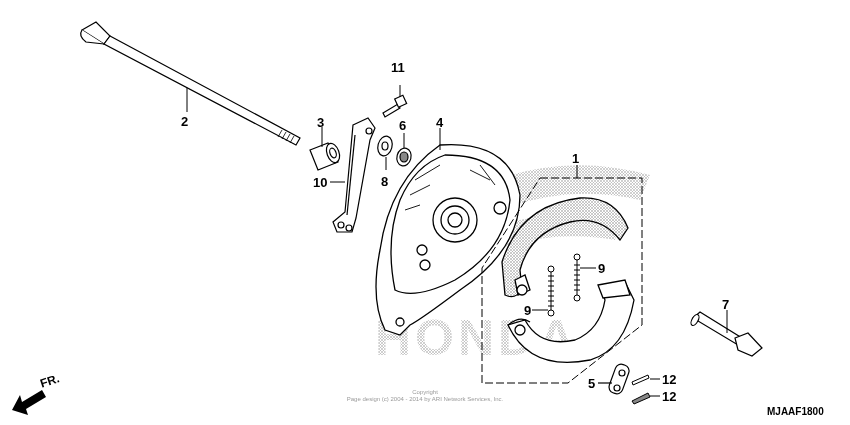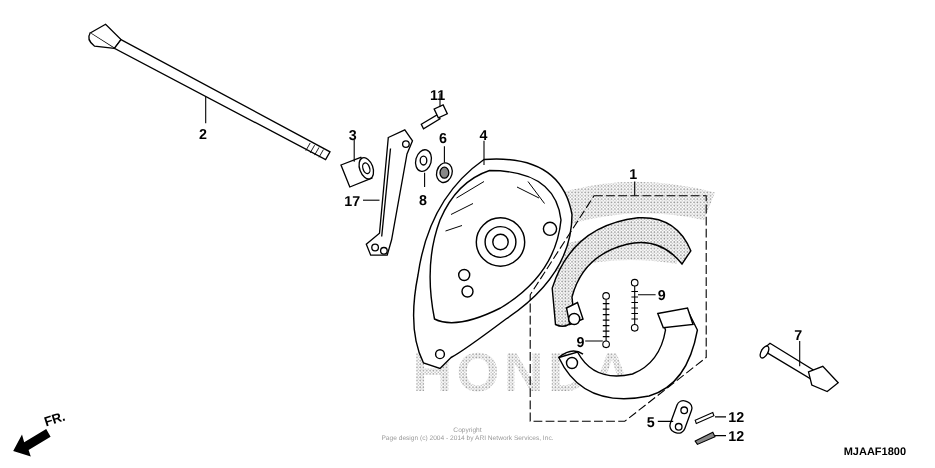--- a/index.html
+++ b/index.html
@@ -144,25 +144,25 @@
     <line x1="727" y1="310" x2="727" y2="333" stroke-width="1"></line>
   </g>
 
   <g>
     <path d="M12 410 L20 395 L22 402 L42 390 L46 397 L26 409 L28 415 Z" fill="#000"></path>
   </g>
 </svg>
 
 <div class="callout" style="left:181px; top:115px;">2</div>
 <div class="callout" style="left:317px; top:116px;">3</div>
-<div class="callout" style="left:391px; top:80px;">11</div>
+<div class="callout" style="left:391px; top:61px;">11</div>
 <div class="callout" style="left:399px; top:119px;">6</div>
 <div class="callout" style="left:436px; top:116px;">4</div>
 <div class="callout" style="left:381px; top:175px;">8</div>
-<div class="callout" style="left:313px; top:176px;">17</div>
+<div class="callout" style="left:313px; top:176px;">10</div>
 <div class="callout" style="left:572px; top:152px;">1</div>
 <div class="callout" style="left:598px; top:262px;">9</div>
 <div class="callout" style="left:524px; top:304px;">9</div>
 <div class="callout" style="left:722px; top:298px;">7</div>
 <div class="callout" style="left:588px; top:377px;">5</div>
 <div class="callout" style="left:662px; top:373px;">12</div>
 <div class="callout" style="left:662px; top:390px;">12</div>
 
 <div class="fr-text">FR.</div>
 

